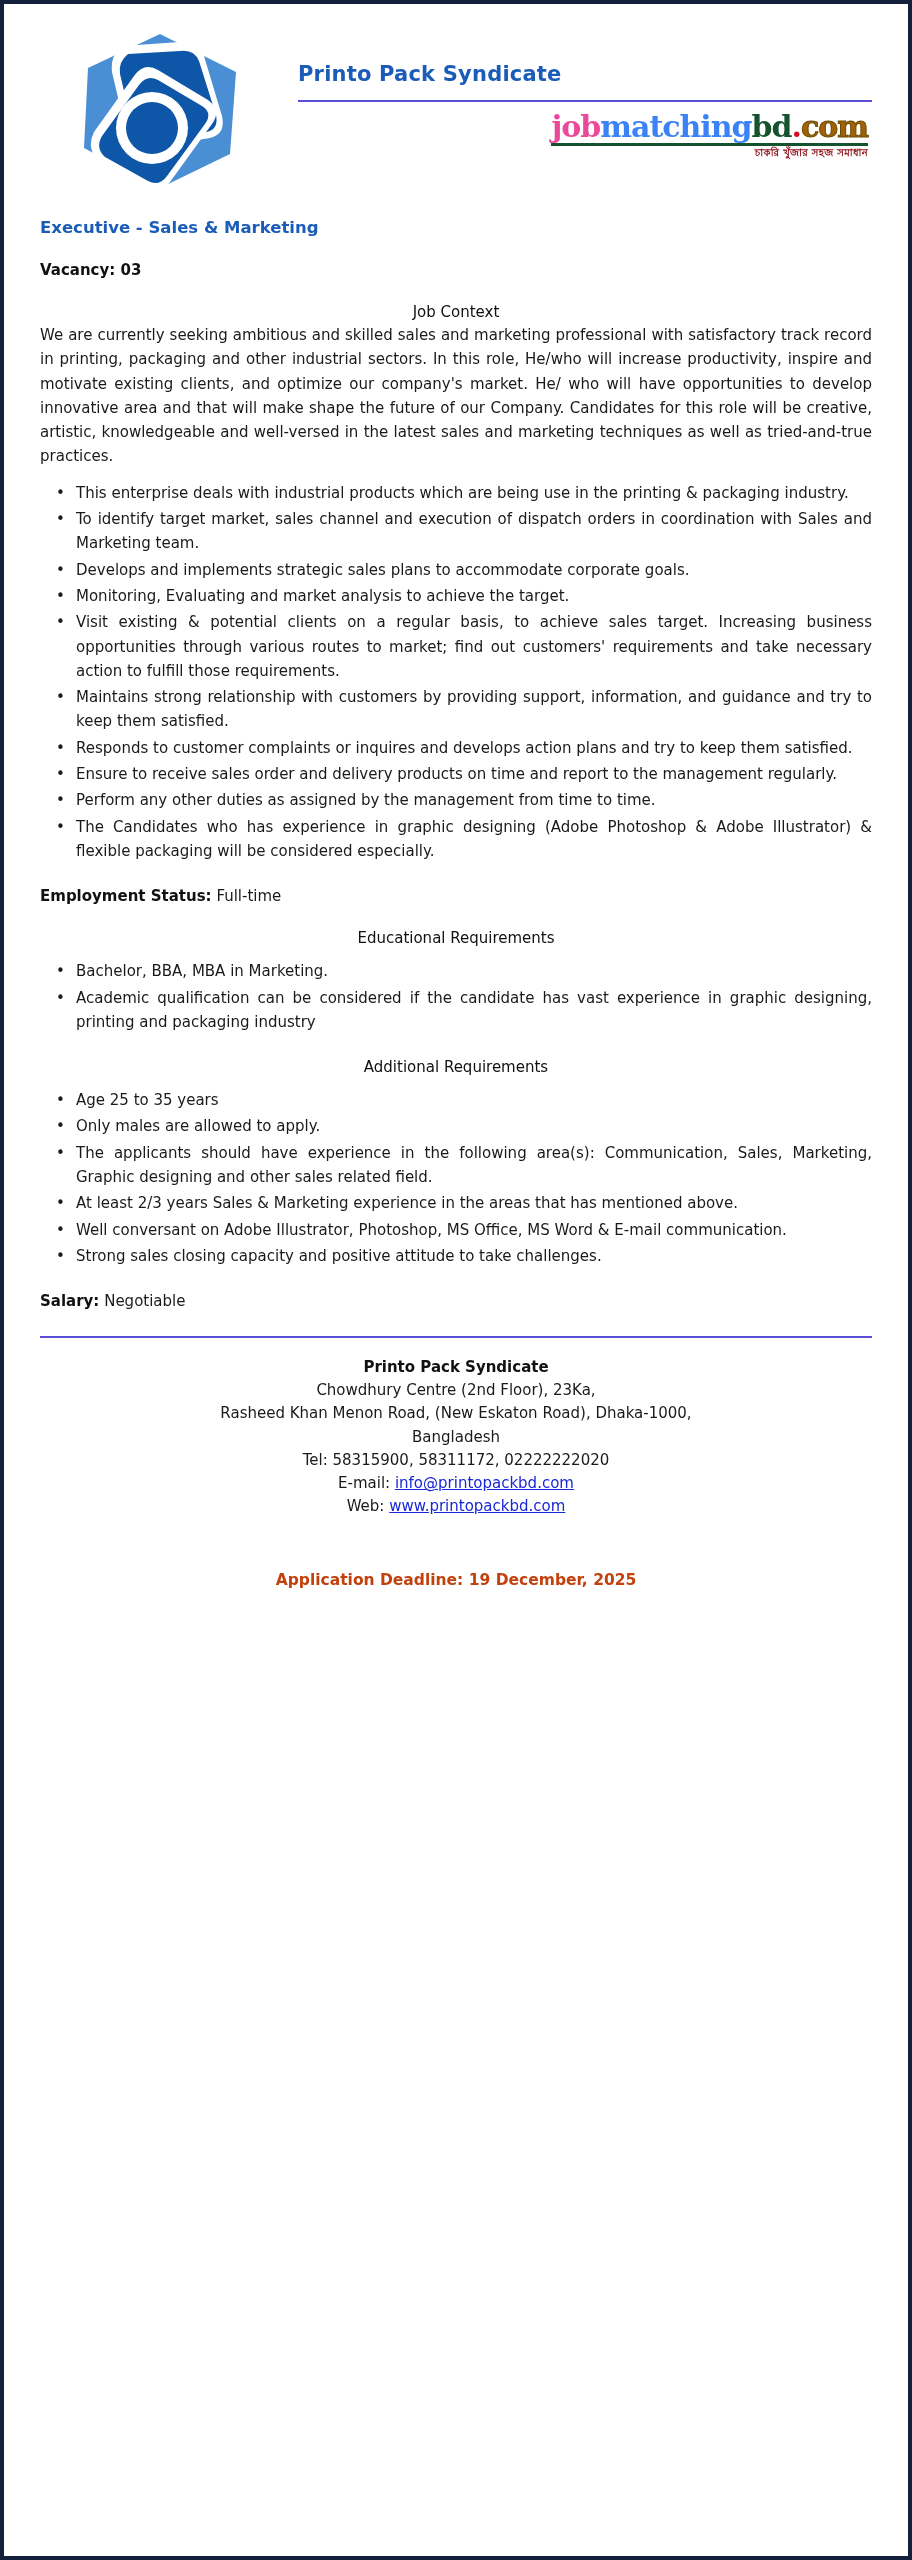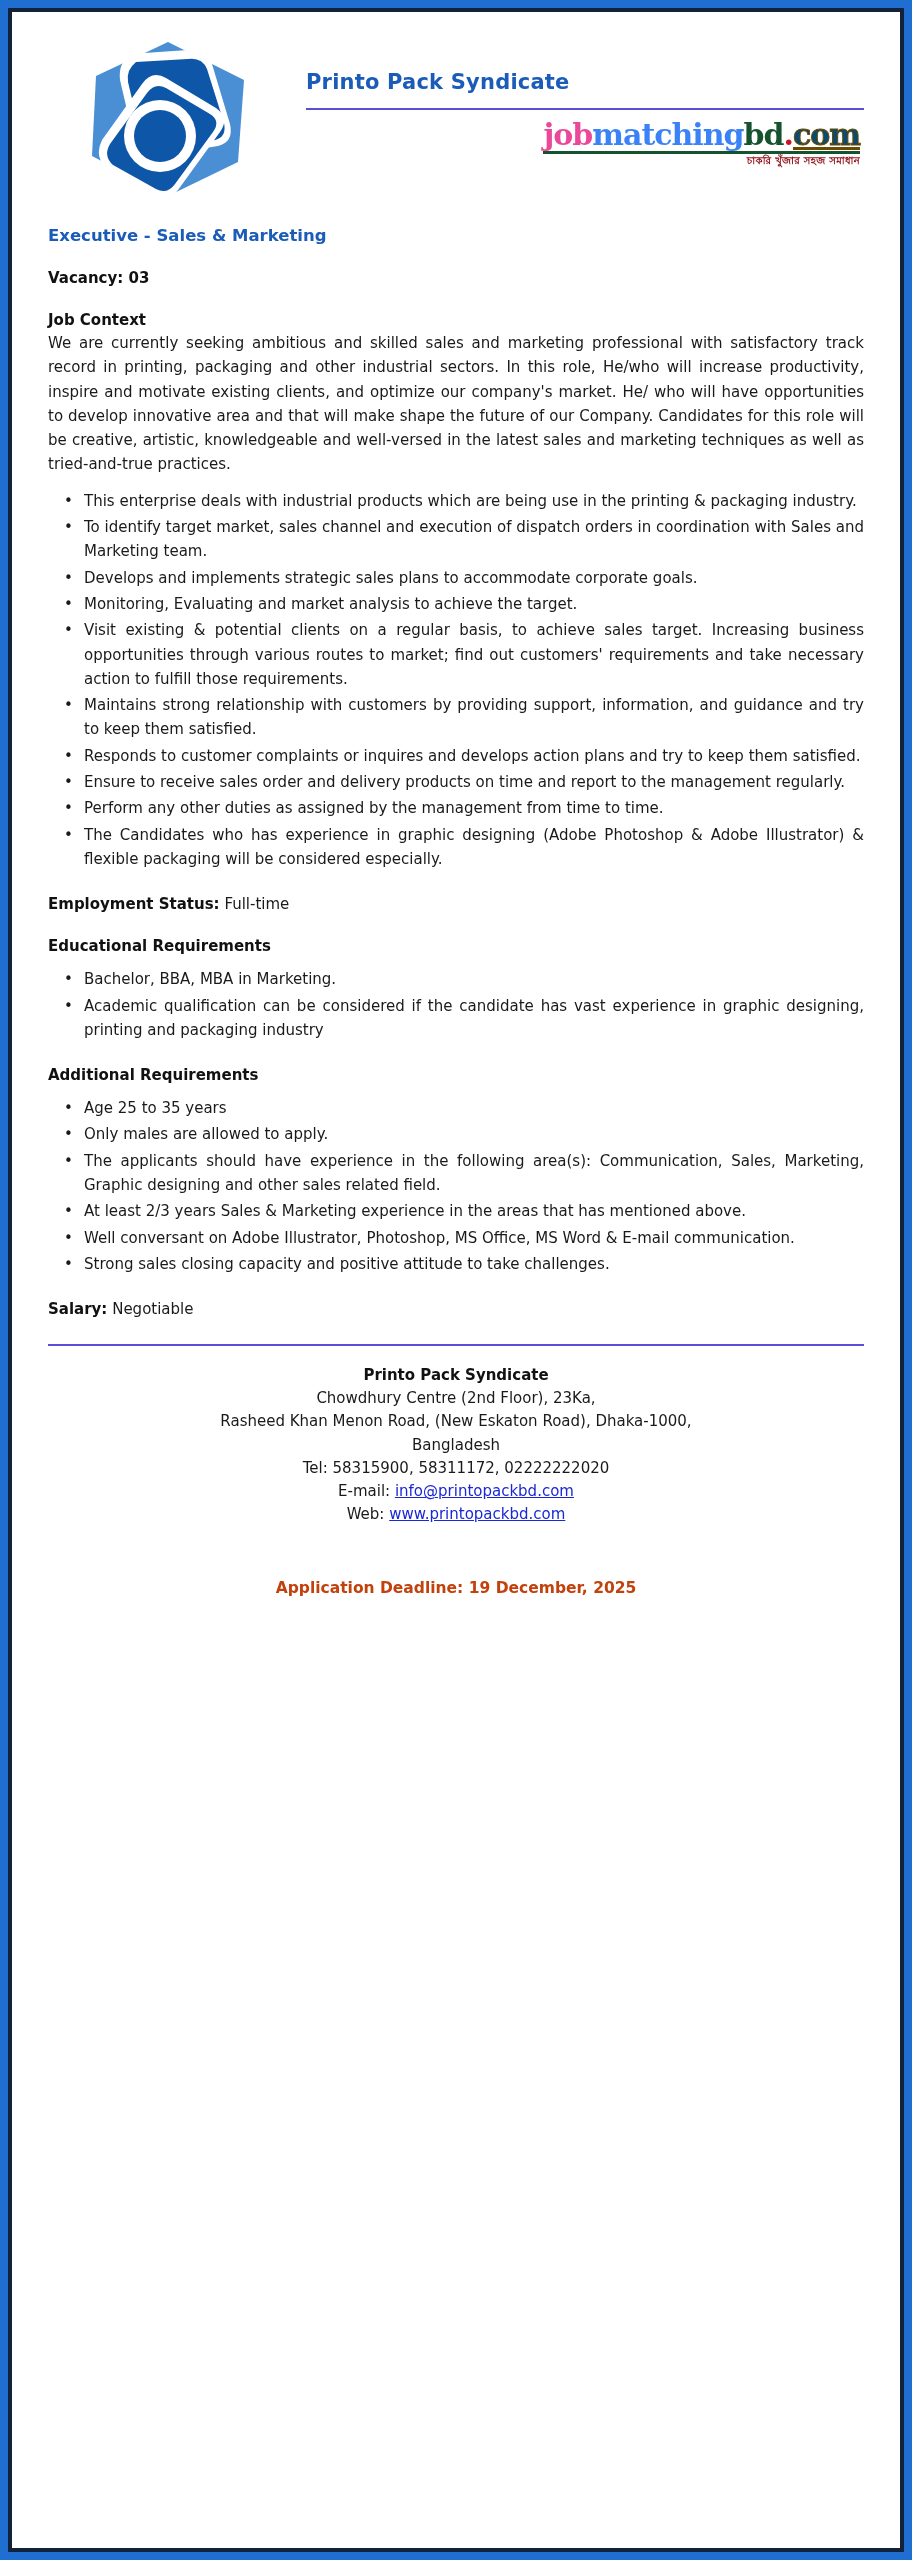--- a/index.html
+++ b/index.html
@@ -13,21 +13,21 @@
     font-family: "DejaVu Sans", sans-serif;
     overflow: hidden;
   }
 
   
   .page-frame {
     box-sizing: border-box;
     width: 912px;
     height: 2560px;
     background: #1f6fd0;
-    padding: 8px;
+    padding: 0;
     position: relative;
   }
   .page-frame-inner {
     box-sizing: border-box;
     width: 100%;
     height: 100%;
     border: 4px solid #14213d;
     background: #ffffff;
     padding: 0;
     position: relative;
@@ -92,21 +92,21 @@
     font-weight: bold;
     font-size: 30px;
     letter-spacing: -1px;
     white-space: nowrap;
     line-height: 1;
   }
   .jm-job      { color: #ec4899; }
   .jm-matching { color: #3b82f6; }
   .jm-bd       { color: #14532d; }
   .jm-dot      { color: #cf1020; }
-  .jm-com      { color: #0c4a6e; text-decoration: underline; -webkit-text-stroke: 1px #6b4b00; }
+  .jm-com      { color: #a16207; -webkit-text-stroke: 1px #6b4b00; }
   .jm-underline {
     height: 3px;
     background: #14532d;
     margin-top: 1px;
     width: 100%;
   }
   .jm-tag {
     color: #8d0f18;
     font-size: 10px;
     font-weight: bold;
@@ -122,24 +122,25 @@
     font-size: 16.5px;
     margin: 14px 0 0 0;
   }
   .vacancy {
     font-weight: bold;
     font-size: 15px;
     color: #111111;
     margin: 24px 0 0 0;
   }
   .section-head {
-    font-weight: bold;
+    font-weight: normal;
     font-size: 15px;
     color: #111111;
     margin: 24px 0 2px 0;
+    text-align: center;
   }
   .para {
     font-size: 15px;
     color: #1a1a1a;
     line-height: 1.62;
     text-align: justify;
     margin: 0;
   }
   ul.bullets {
     margin: 12px 0 0 0;

